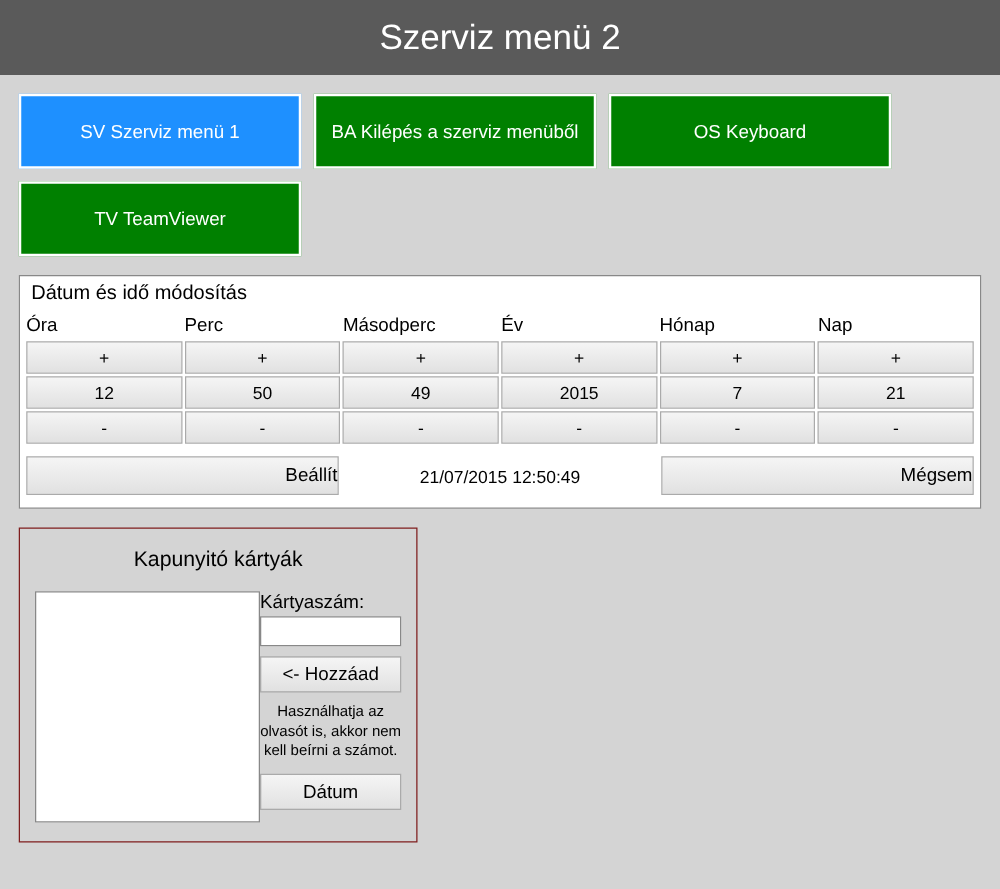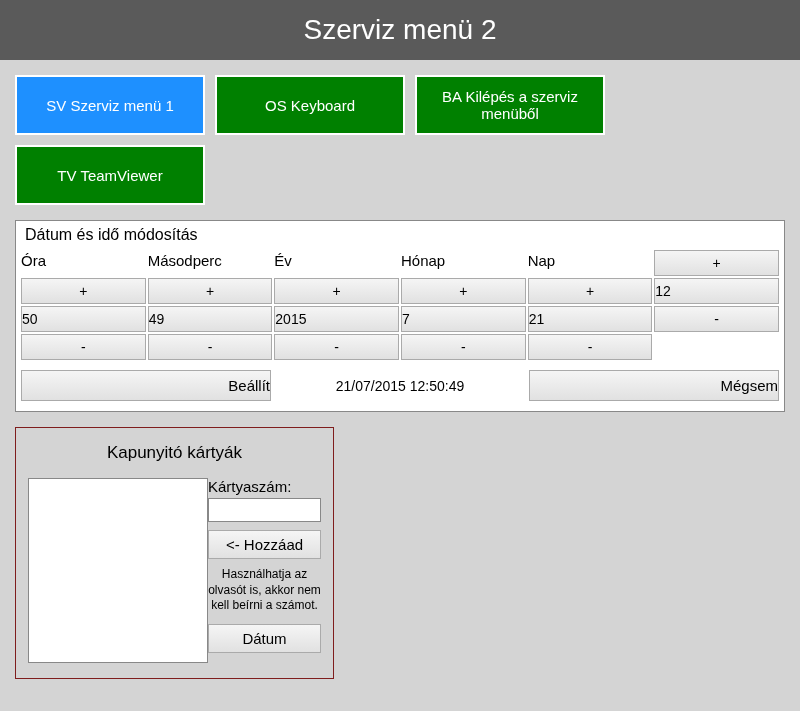--- a/index.html
+++ b/index.html
@@ -21,21 +21,21 @@
   .content {
     padding: 15px;
   }
   .button-row {
     display: flex;
     flex-wrap: wrap;
     gap: 10px;
     margin-bottom: 15px;
   }
   .big-btn {
-    width: 190px;
+    width: 226px;
     height: 60px;
     border: 2px solid #fff;
     color: #fff;
     font-size: 15px;
     display: flex;
     align-items: center;
     justify-content: center;
     cursor: pointer;
     text-align: center;
     padding: 0 8px;
@@ -67,21 +67,21 @@
     background: linear-gradient(#f5f5f5, #e1e1e1);
     border: 1px solid #aaa;
     text-align: center;
     padding: 4px 0;
     font-size: 14px;
     cursor: pointer;
   }
   .dt-val {
     background: linear-gradient(#f5f5f5, #e1e1e1);
     border: 1px solid #aaa;
-    text-align: left;
+    text-align: center;
     padding: 4px 0;
     font-size: 14px;
   }
   .dt-actions {
     display: grid;
     grid-template-columns: 1fr 1fr 1fr;
     gap: 4px;
     margin-top: 10px;
     align-items: center;
   }
@@ -151,29 +151,30 @@
   }
 </style>
 </head>
 <body>
 
 <div class="header">Szerviz menü 2</div>
 
 <div class="content">
   <div class="button-row">
     <div class="big-btn btn-blue">SV Szerviz menü 1</div>
+    <div class="big-btn btn-green">BA Kilépés a szerviz menüből</div>
     <div class="big-btn btn-green">OS Keyboard</div>
-    <div class="big-btn btn-green">BA Kilépés a szerviz menüből</div>
     <div class="big-btn btn-green">TV TeamViewer</div>
   </div>
 
   <div class="panel">
     <div class="panel-title">Dátum és idő módosítás</div>
     <div class="dt-grid">
       <div class="dt-header">Óra</div>
+      <div class="dt-header">Perc</div>
       <div class="dt-header">Másodperc</div>
       <div class="dt-header">Év</div>
       <div class="dt-header">Hónap</div>
       <div class="dt-header">Nap</div>
 
       <div class="dt-btn">+</div>
       <div class="dt-btn">+</div>
       <div class="dt-btn">+</div>
       <div class="dt-btn">+</div>
       <div class="dt-btn">+</div>

